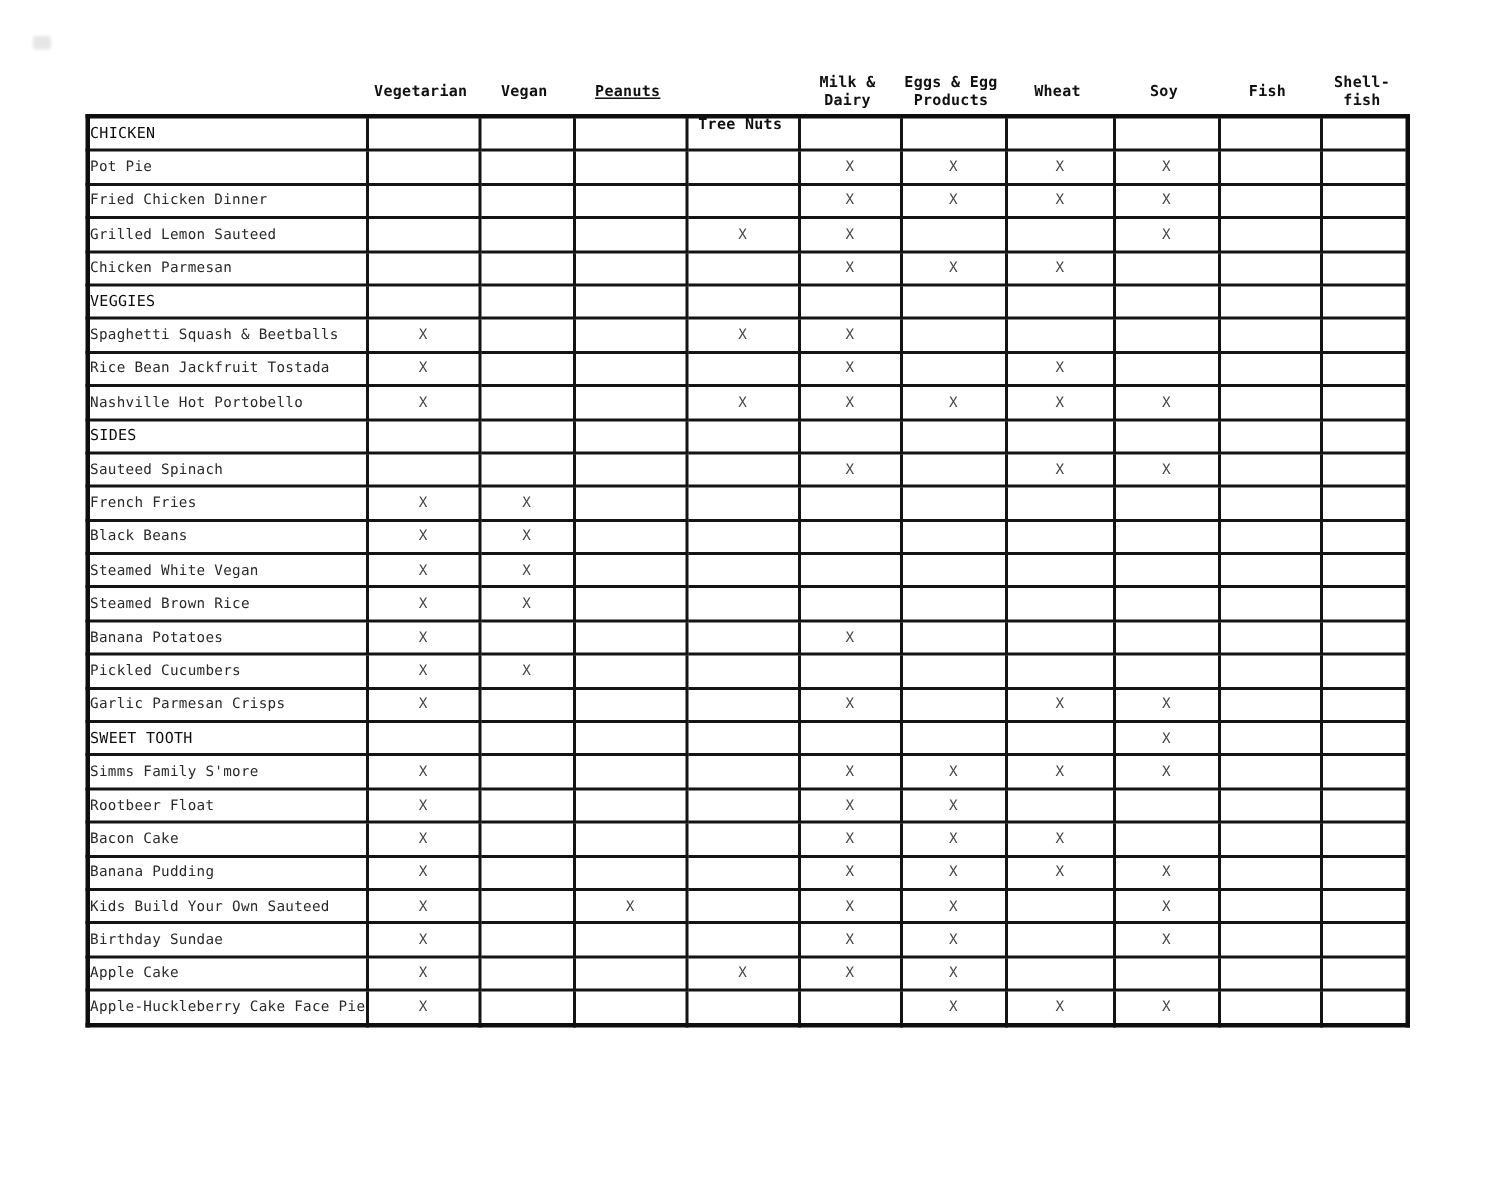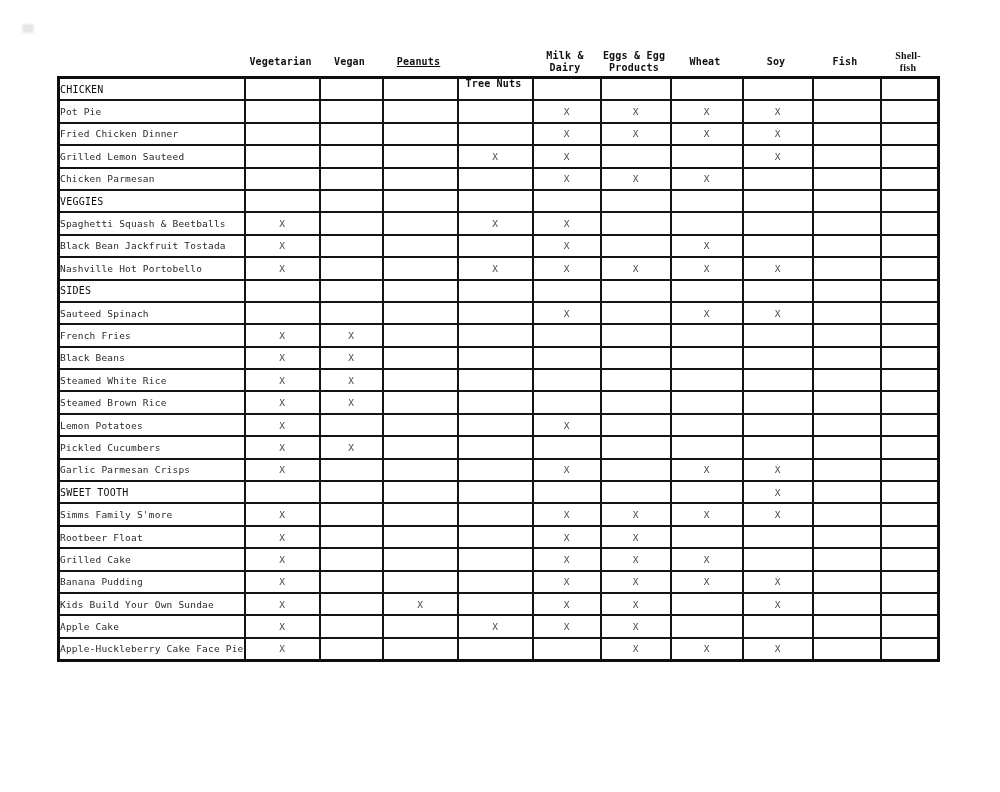--- a/index.html
+++ b/index.html
@@ -95,21 +95,21 @@
       <div class="header-cell" style="width: 63px;">Vegan</div>
       <div class="header-cell" style="width: 75px; text-decoration: underline;">Peanuts</div>
       <div class="header-cell" style="width: 75px; margin-top: 44px;">Tree Nuts</div>
       <div class="header-cell" style="width: 68px;">Milk &amp;
 Dairy</div>
       <div class="header-cell" style="width: 70px;">Eggs &amp; Egg
 Products</div>
       <div class="header-cell" style="width: 72px;">Wheat</div>
       <div class="header-cell" style="width: 70px;">Soy</div>
       <div class="header-cell" style="width: 68px;">Fish</div>
-      <div class="header-cell" style="width: 58px; font-family: Liberation Serif, serif;">Shell-
+      <div class="header-cell" style="width: 58px;">Shell-
 fish</div>
     </div>
   <table class="allergen">
     <colgroup>
         <col style="width: 186px;">
         <col style="width: 75px;">
         <col style="width: 63px;">
         <col style="width: 75px;">
         <col style="width: 75px;">
         <col style="width: 68px;">
@@ -205,21 +205,21 @@
           <td class="mark-cell"></td>
           <td class="mark-cell">X</td>
           <td class="mark-cell">X</td>
           <td class="mark-cell"></td>
           <td class="mark-cell"></td>
           <td class="mark-cell"></td>
           <td class="mark-cell"></td>
           <td class="mark-cell"></td>
         </tr>
         <tr class="item-row">
-          <td class="label-cell">Black Bean Jackfruit Tostada</td>
+          <td class="label-cell">Rice Bean Jackfruit Tostada</td>
           <td class="mark-cell">X</td>
           <td class="mark-cell"></td>
           <td class="mark-cell"></td>
           <td class="mark-cell"></td>
           <td class="mark-cell">X</td>
           <td class="mark-cell"></td>
           <td class="mark-cell">X</td>
           <td class="mark-cell"></td>
           <td class="mark-cell"></td>
           <td class="mark-cell"></td>
@@ -283,21 +283,21 @@
           <td class="mark-cell"></td>
           <td class="mark-cell"></td>
           <td class="mark-cell"></td>
           <td class="mark-cell"></td>
           <td class="mark-cell"></td>
           <td class="mark-cell"></td>
           <td class="mark-cell"></td>
           <td class="mark-cell"></td>
         </tr>
         <tr class="item-row">
-          <td class="label-cell">Steamed White Rice</td>
+          <td class="label-cell">Steamed White Vegan</td>
           <td class="mark-cell">X</td>
           <td class="mark-cell">X</td>
           <td class="mark-cell"></td>
           <td class="mark-cell"></td>
           <td class="mark-cell"></td>
           <td class="mark-cell"></td>
           <td class="mark-cell"></td>
           <td class="mark-cell"></td>
           <td class="mark-cell"></td>
           <td class="mark-cell"></td>
@@ -309,21 +309,21 @@
           <td class="mark-cell"></td>
           <td class="mark-cell"></td>
           <td class="mark-cell"></td>
           <td class="mark-cell"></td>
           <td class="mark-cell"></td>
           <td class="mark-cell"></td>
           <td class="mark-cell"></td>
           <td class="mark-cell"></td>
         </tr>
         <tr class="item-row">
-          <td class="label-cell">Lemon Potatoes</td>
+          <td class="label-cell">Banana Potatoes</td>
           <td class="mark-cell">X</td>
           <td class="mark-cell"></td>
           <td class="mark-cell"></td>
           <td class="mark-cell"></td>
           <td class="mark-cell">X</td>
           <td class="mark-cell"></td>
           <td class="mark-cell"></td>
           <td class="mark-cell"></td>
           <td class="mark-cell"></td>
           <td class="mark-cell"></td>
@@ -387,21 +387,21 @@
           <td class="mark-cell"></td>
           <td class="mark-cell"></td>
           <td class="mark-cell">X</td>
           <td class="mark-cell">X</td>
           <td class="mark-cell"></td>
           <td class="mark-cell"></td>
           <td class="mark-cell"></td>
           <td class="mark-cell"></td>
         </tr>
         <tr class="item-row">
-          <td class="label-cell">Grilled Cake</td>
+          <td class="label-cell">Bacon Cake</td>
           <td class="mark-cell">X</td>
           <td class="mark-cell"></td>
           <td class="mark-cell"></td>
           <td class="mark-cell"></td>
           <td class="mark-cell">X</td>
           <td class="mark-cell">X</td>
           <td class="mark-cell">X</td>
           <td class="mark-cell"></td>
           <td class="mark-cell"></td>
           <td class="mark-cell"></td>
@@ -413,24 +413,37 @@
           <td class="mark-cell"></td>
           <td class="mark-cell"></td>
           <td class="mark-cell">X</td>
           <td class="mark-cell">X</td>
           <td class="mark-cell">X</td>
           <td class="mark-cell">X</td>
           <td class="mark-cell"></td>
           <td class="mark-cell"></td>
         </tr>
         <tr class="item-row">
-          <td class="label-cell">Kids Build Your Own Sundae</td>
-          <td class="mark-cell">X</td>
-          <td class="mark-cell"></td>
-          <td class="mark-cell">X</td>
+          <td class="label-cell">Kids Build Your Own Sauteed</td>
+          <td class="mark-cell">X</td>
+          <td class="mark-cell"></td>
+          <td class="mark-cell">X</td>
+          <td class="mark-cell"></td>
+          <td class="mark-cell">X</td>
+          <td class="mark-cell">X</td>
+          <td class="mark-cell"></td>
+          <td class="mark-cell">X</td>
+          <td class="mark-cell"></td>
+          <td class="mark-cell"></td>
+        </tr>
+        <tr class="item-row">
+          <td class="label-cell">Birthday Sundae</td>
+          <td class="mark-cell">X</td>
+          <td class="mark-cell"></td>
+          <td class="mark-cell"></td>
           <td class="mark-cell"></td>
           <td class="mark-cell">X</td>
           <td class="mark-cell">X</td>
           <td class="mark-cell"></td>
           <td class="mark-cell">X</td>
           <td class="mark-cell"></td>
           <td class="mark-cell"></td>
         </tr>
         <tr class="item-row">
           <td class="label-cell">Apple Cake</td>

